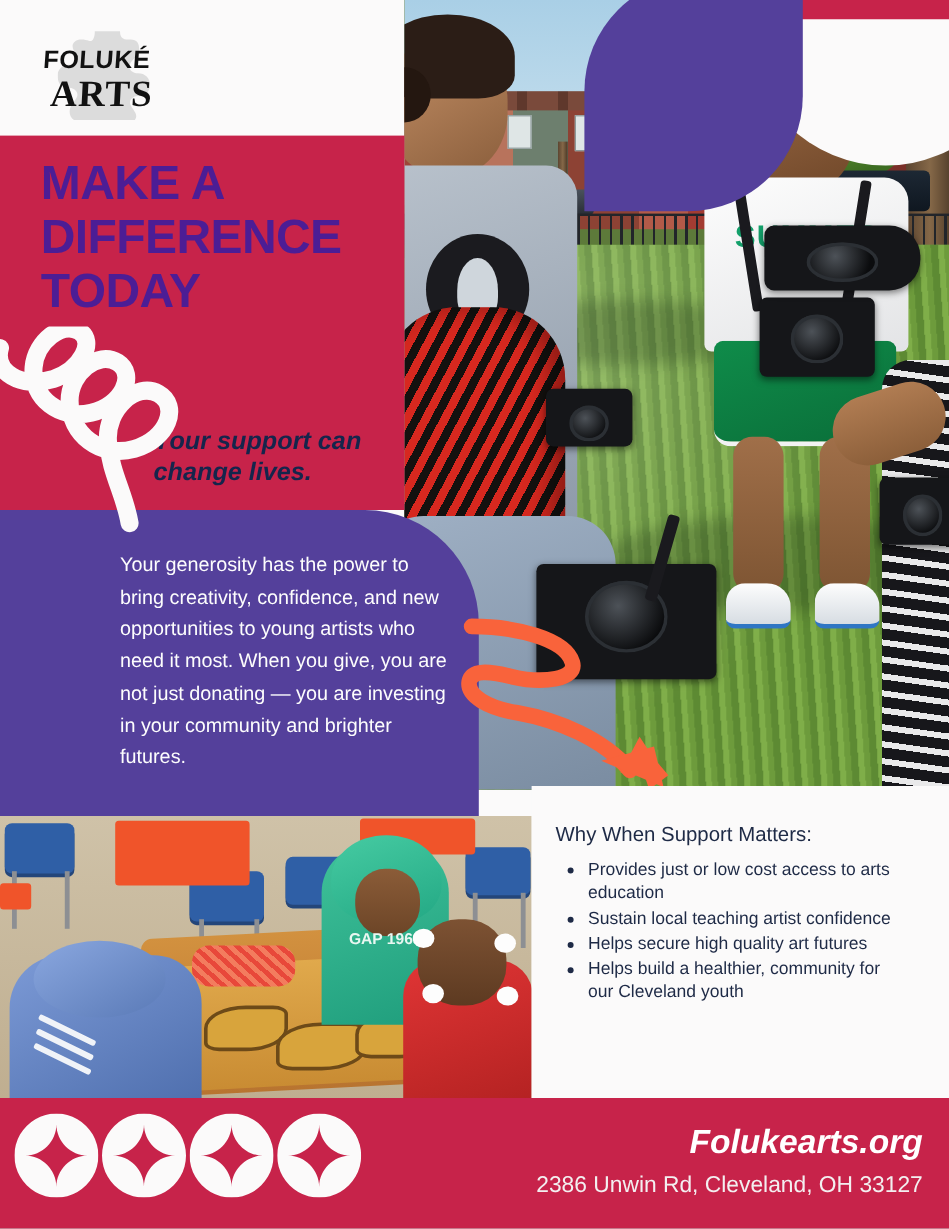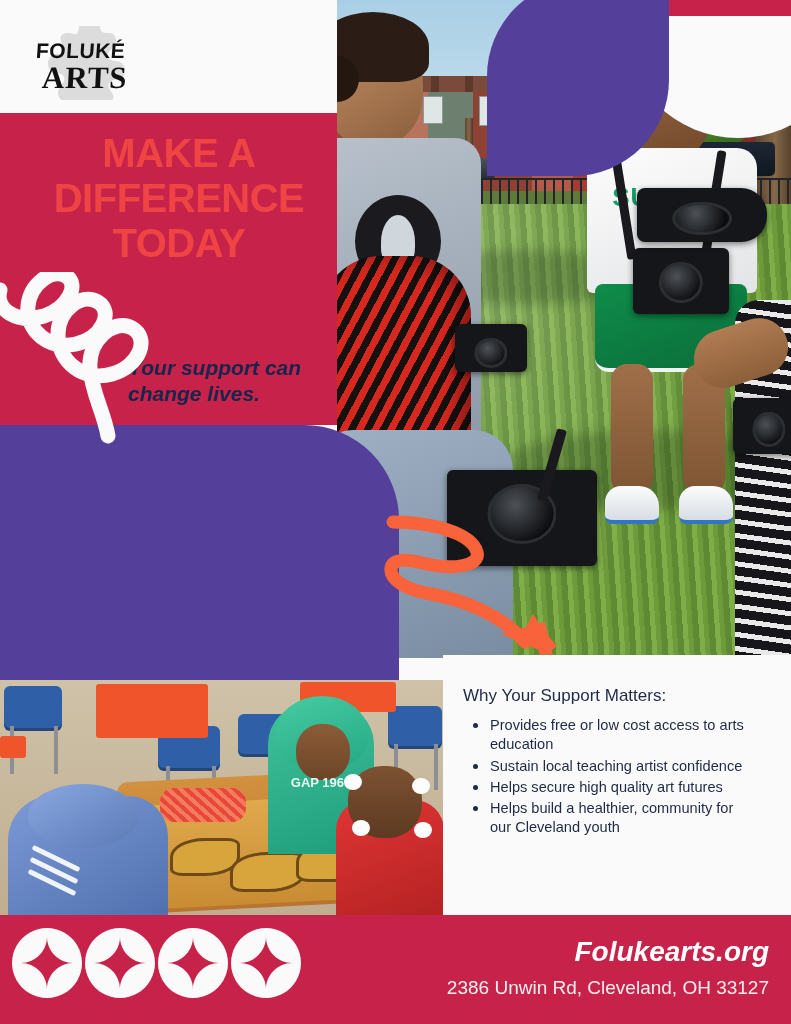--- a/index.html
+++ b/index.html
@@ -145,21 +145,21 @@
   
   .logo{position:absolute;left:30px;top:22px;width:110px;height:78px;}
   .logo-puzzle{position:absolute;left:18px;top:0;width:78px;height:78px;opacity:.32;}
   .logo-word1{position:absolute;left:6px;top:18px;font:900 21px/1 "Liberation Sans",sans-serif;
     color:#111;letter-spacing:.5px;transform:skewX(-4deg);}
   .logo-word2{position:absolute;left:12px;top:40px;font:900 31px/1 "Liberation Serif",serif;
     color:#111;letter-spacing:1px;transform:skewX(-3deg);}
 
   
   .headline{position:absolute;left:34px;top:131px;width:290px;
-    font:800 40px/1.12 "Liberation Sans",sans-serif;color:#ef4444;letter-spacing:-.5px;text-align:center;}
+    font:800 40px/1.12 "Liberation Sans",sans-serif;color:#4c1d95;letter-spacing:-.5px;}
   .tagline{position:absolute;left:128px;top:355px;width:215px;
     font:bold italic 21px/1.22 "Liberation Sans",sans-serif;color:#15254c;}
 
   
   .bodytext{position:absolute;left:100px;top:458px;width:275px;
     font:400 16.5px/1.62 "Liberation Sans",sans-serif;color:#fdfdfd;}
 
   
   .card-title{position:absolute;left:463px;top:686px;
     font:400 17px/1.2 "Liberation Sans",sans-serif;color:#1e2a46;}
@@ -275,20 +275,21 @@
     <div class="logo-word2">ARTS</div>
   </div>
 
   <div class="headline">MAKE A DIFFERENCE TODAY</div>
   <div class="tagline">Your support can change lives.</div>
 
   <svg class="swirl" viewBox="0 0 170 262">
     <path fill="none" stroke="#fbfafa" stroke-width="15" stroke-linecap="round" d="M6 18c-6 20 18 34 44 26 24-8 36-32 22-40-14-8-36 8-38 30-2 26 22 44 48 38 26-6 38-32 22-42-16-10-40 8-40 32 0 28 26 48 54 40 28-8 38-36 20-46-18-10-44 12-42 40 2 26 14 44 18 68"></path>
   </svg>
 
+  <div class="bodytext">Your generosity has the power to bring creativity, confidence, and new opportunities to young artists who need it most. When you give, you are not just donating — you are investing in your community and brighter futures.</div>
 
   <div class="photo-class">
     <div class="pc-floor"></div>
 
     <div class="pc-chair" style="left:4px;top:6px;width:58px;height:42px;"></div>
     <div class="pc-chairleg" style="left:10px;top:46px;height:48px;"></div>
     <div class="pc-chairleg" style="left:54px;top:46px;height:48px;"></div>
     <div class="pc-chair" style="left:158px;top:46px;width:62px;height:42px;"></div>
     <div class="pc-chairleg" style="left:166px;top:86px;height:44px;"></div>
     <div class="pc-chairleg" style="left:212px;top:86px;height:44px;"></div>
@@ -327,23 +328,23 @@
     <div class="pc-bow" style="left:414px;top:142px;"></div>
   </div>
 
   <svg class="arrow" viewBox="0 0 180 160">
     <path fill="none" stroke="#f9633b" stroke-width="13" stroke-linecap="round" stroke-linejoin="round" d="M10 14c36 0 78 10 84 30 4 14-24 18-50 12-20-5-34-6-36 4-2 12 16 22 40 26 34 6 72 22 94 48"></path>
     <path fill="#f9633b" d="M150 106l-16 30 18-4 6 18 16-12-12-14z"></path>
     <path fill="#f9633b" d="M118 126l52 22-8-34z"></path>
   </svg>
 
   <div class="card-white"></div>
-  <div class="card-title">Why Your Support Matters:</div>
+  <div class="card-title">Why When Support Matters:</div>
   <ul class="card-list">
-    <li>Provides free or low cost access to arts education</li>
+    <li>Provides just or low cost access to arts education</li>
     <li>Sustain local teaching artist confidence</li>
     <li>Helps secure high quality art futures</li>
     <li>Helps build a healthier, community for our Cleveland youth</li>
   </ul>
 
   <div class="footer"></div>
 
   <div class="badges">
     <div class="badge">
       <svg viewBox="0 0 70 70">

